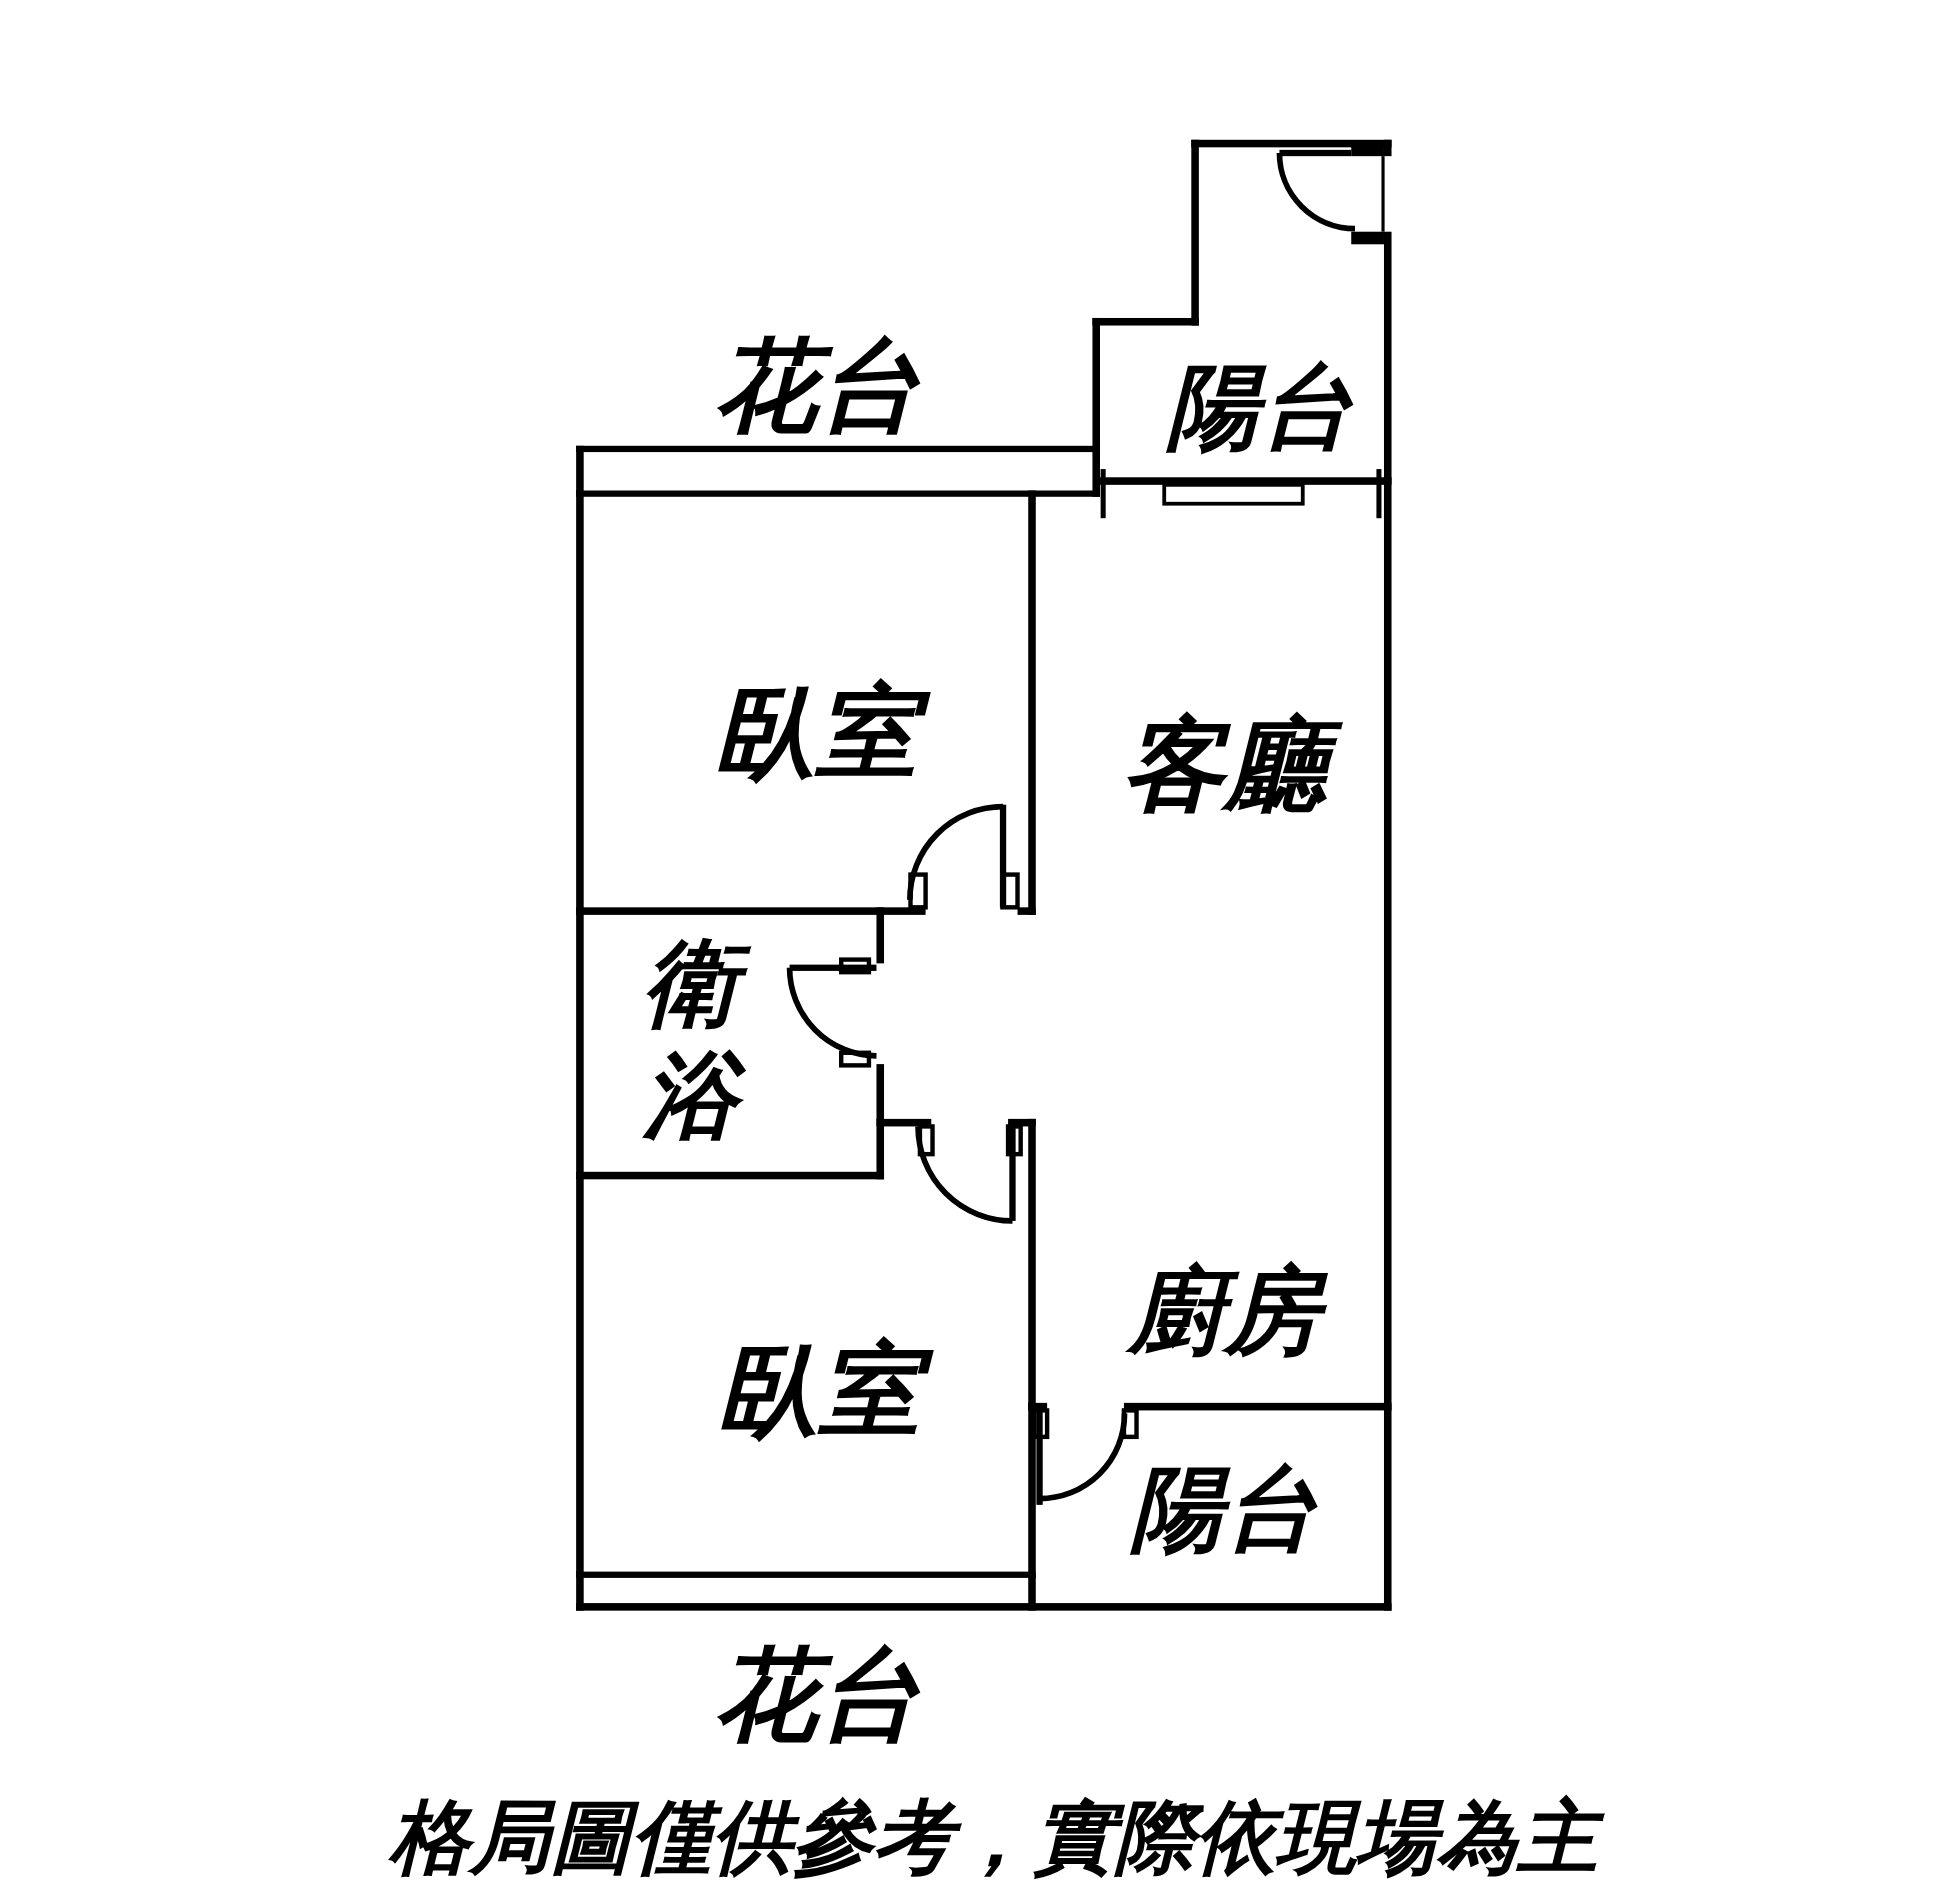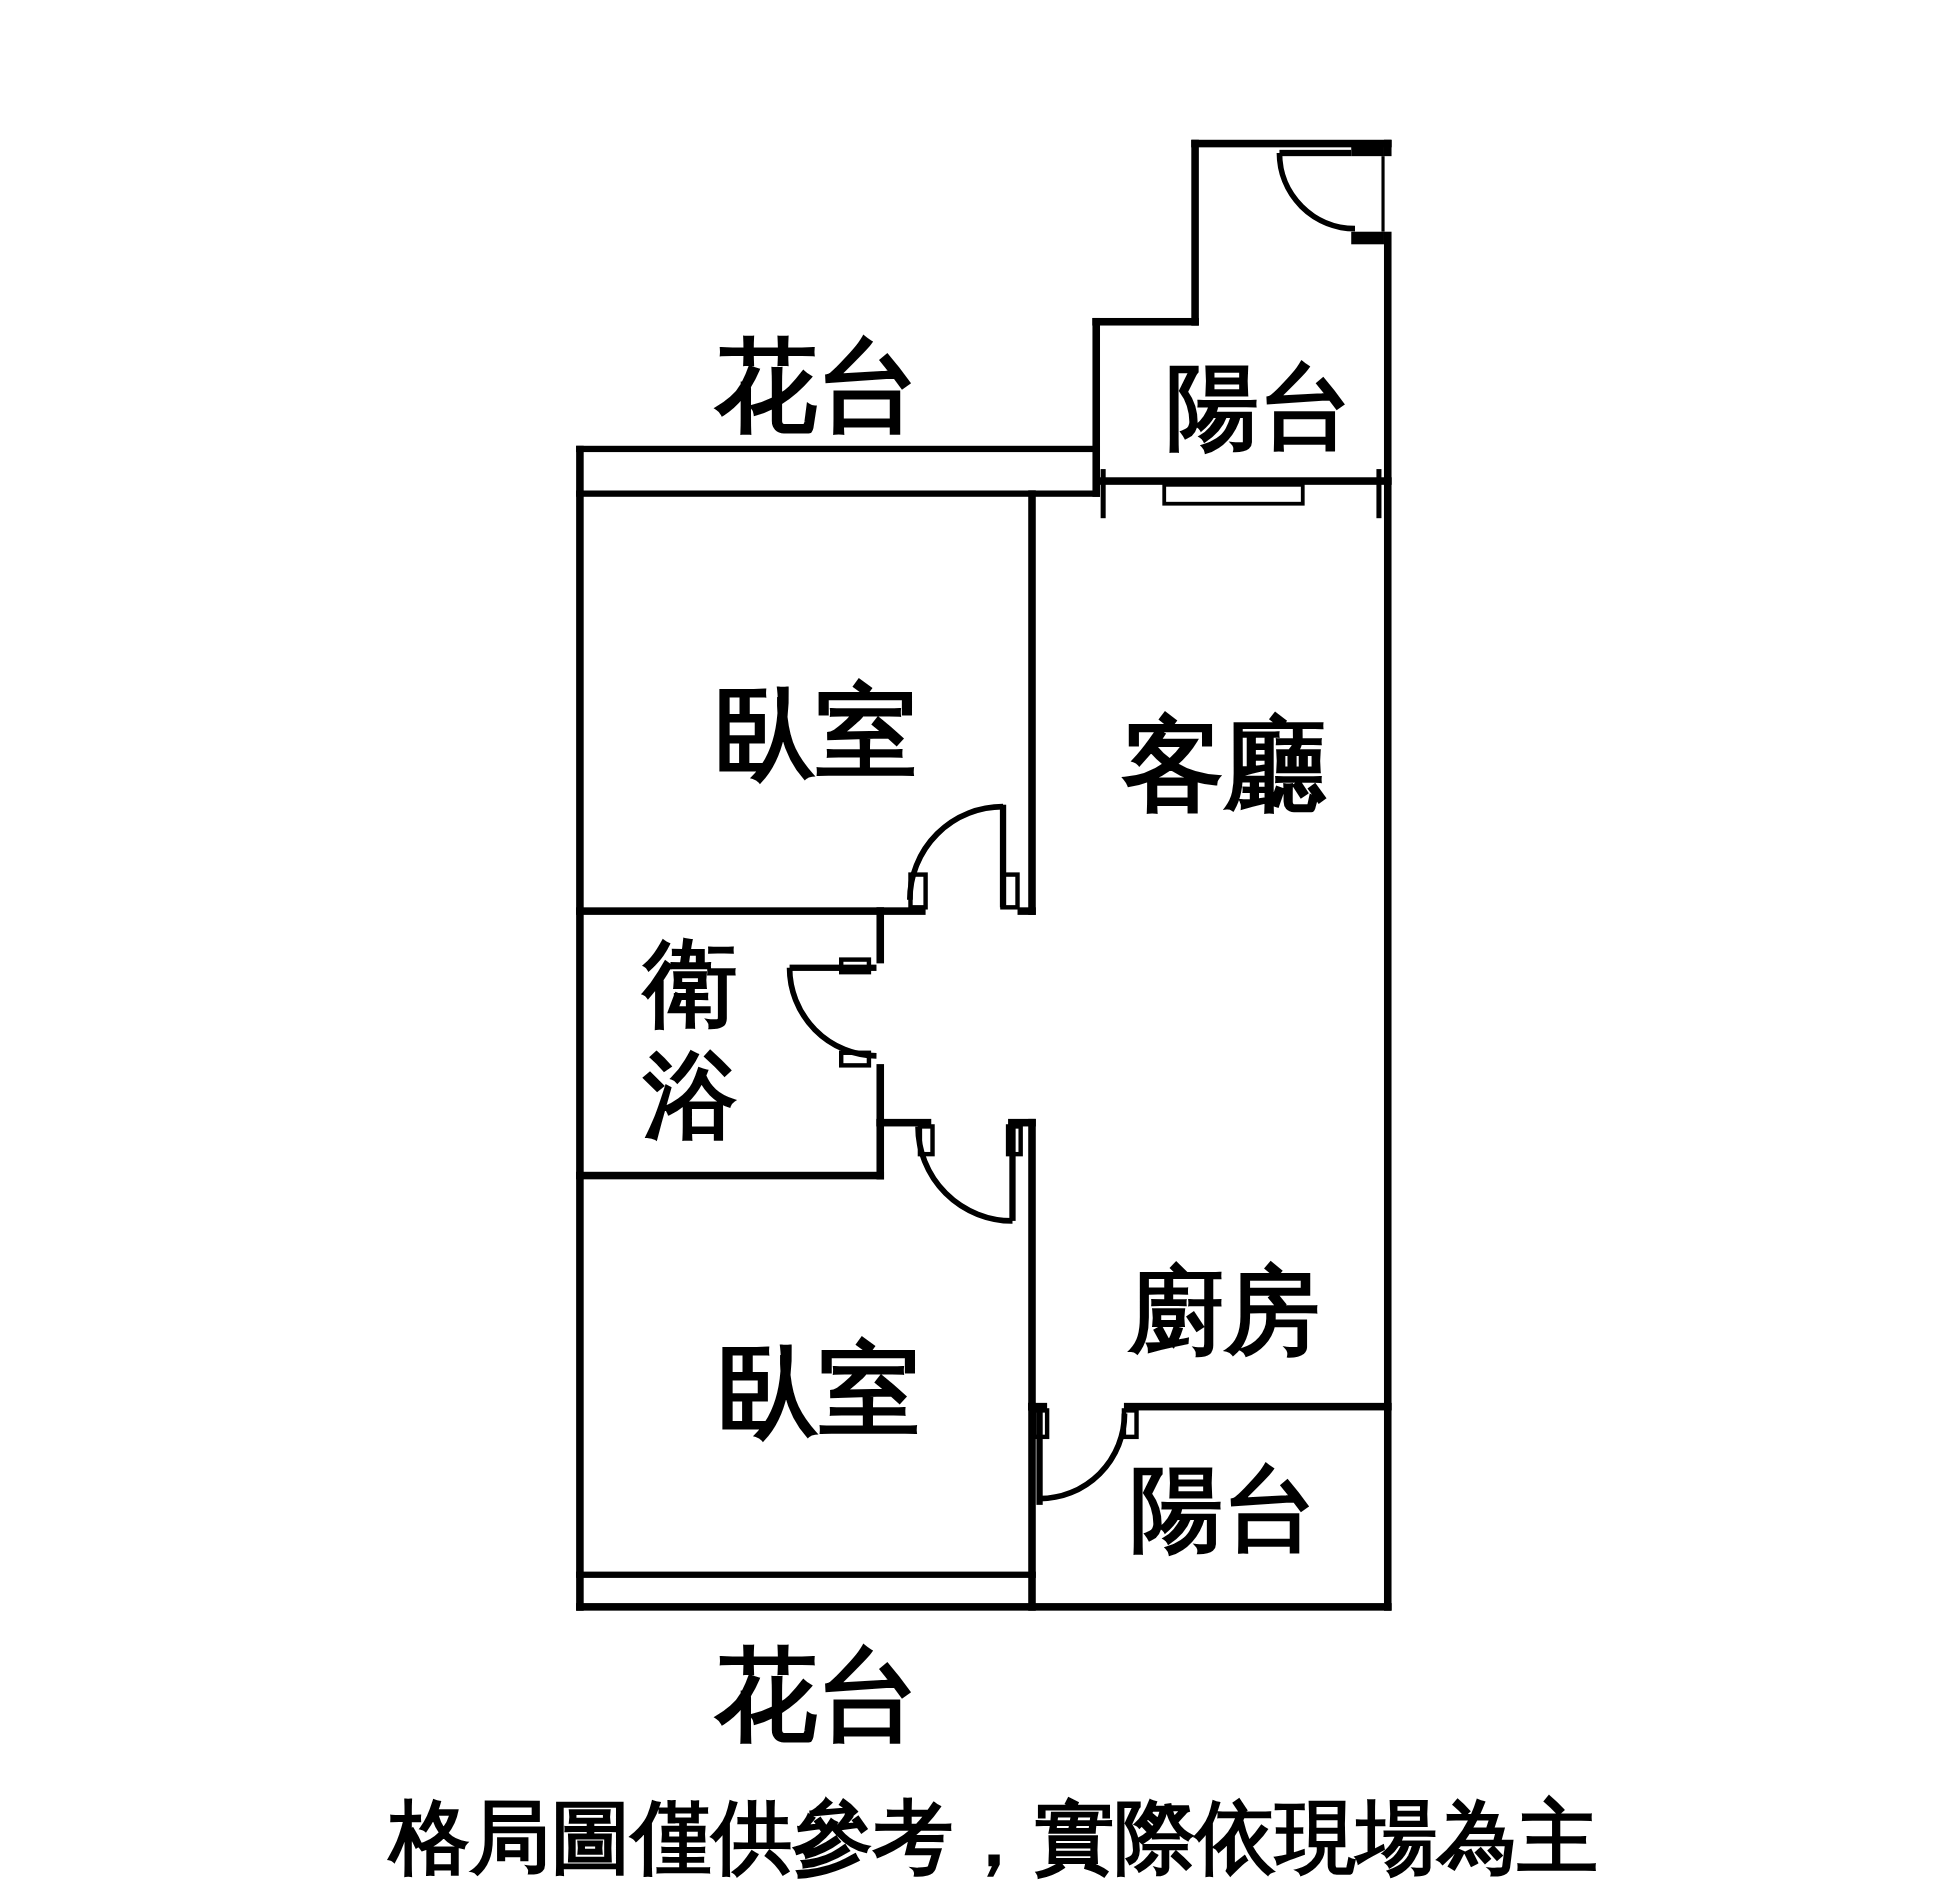--- a/index.html
+++ b/index.html
@@ -8,20 +8,21 @@
     background: #ffffff;
   }
   body {
     font-family: "DejaVu Sans", sans-serif;
   }
   .stage {
     width: 100%;
     max-width: 1946px;
     margin: 0 auto;
     background: #14b8a6;
+    font-style: italic;
   }
   svg {
     display: block;
     width: 100%;
     height: auto;
     background: #ffffff;
   }
   .wall { fill: #000000; }
   .thin { fill: #000000; }
   .jamb { fill: #ffffff; stroke: #000000; stroke-width: 7; }

